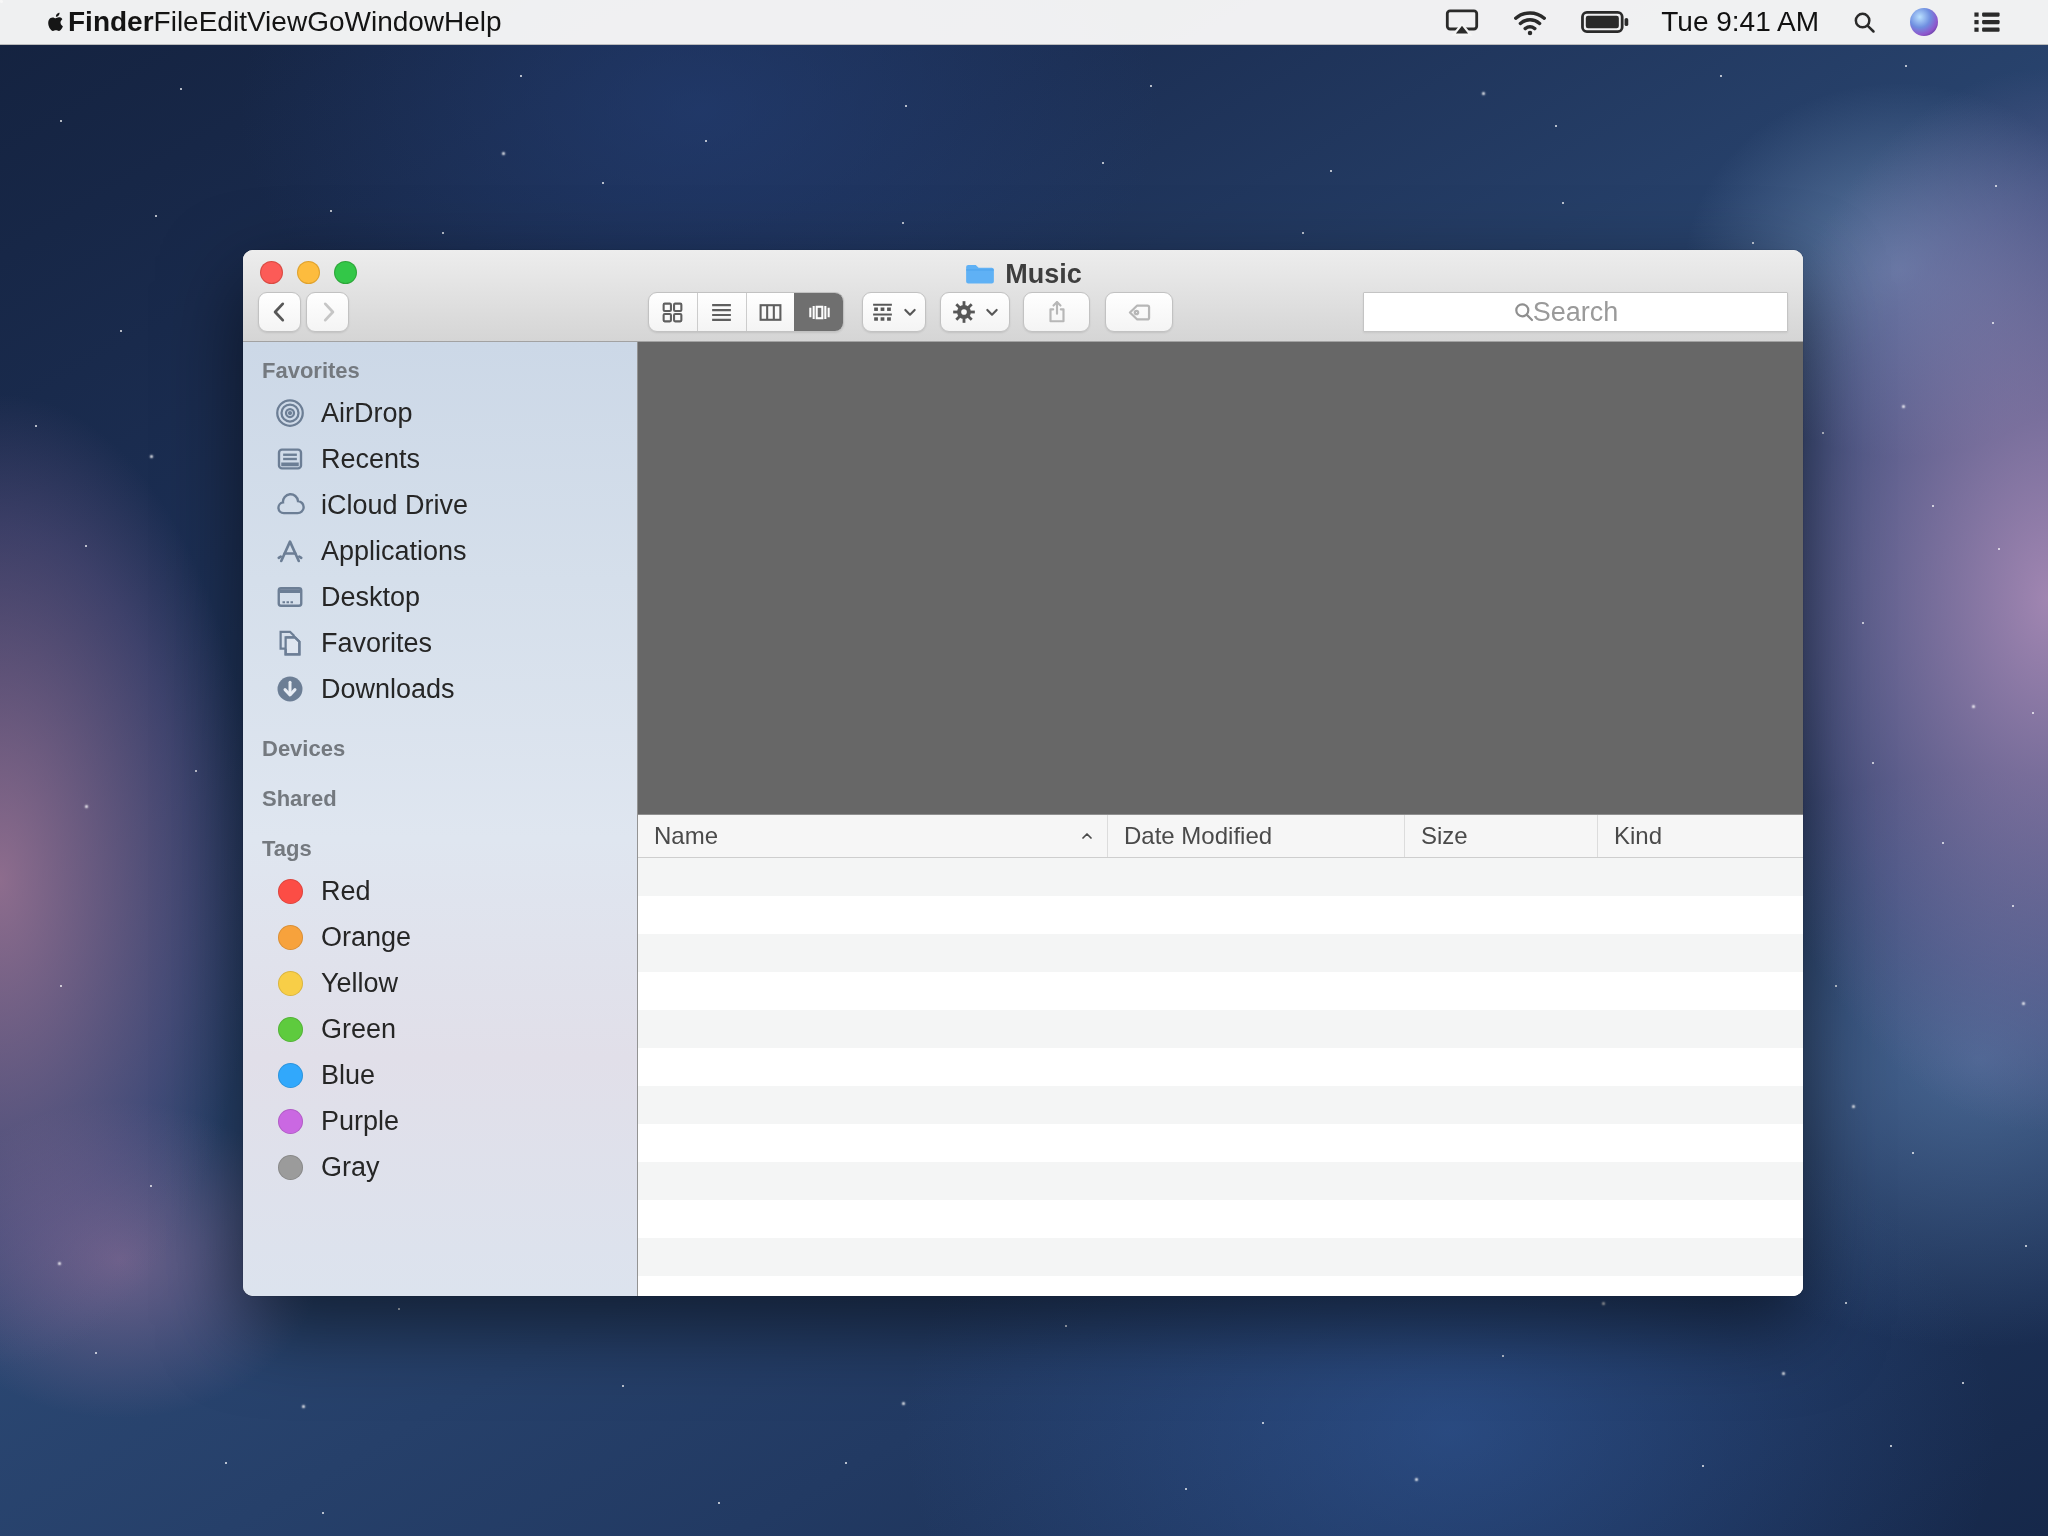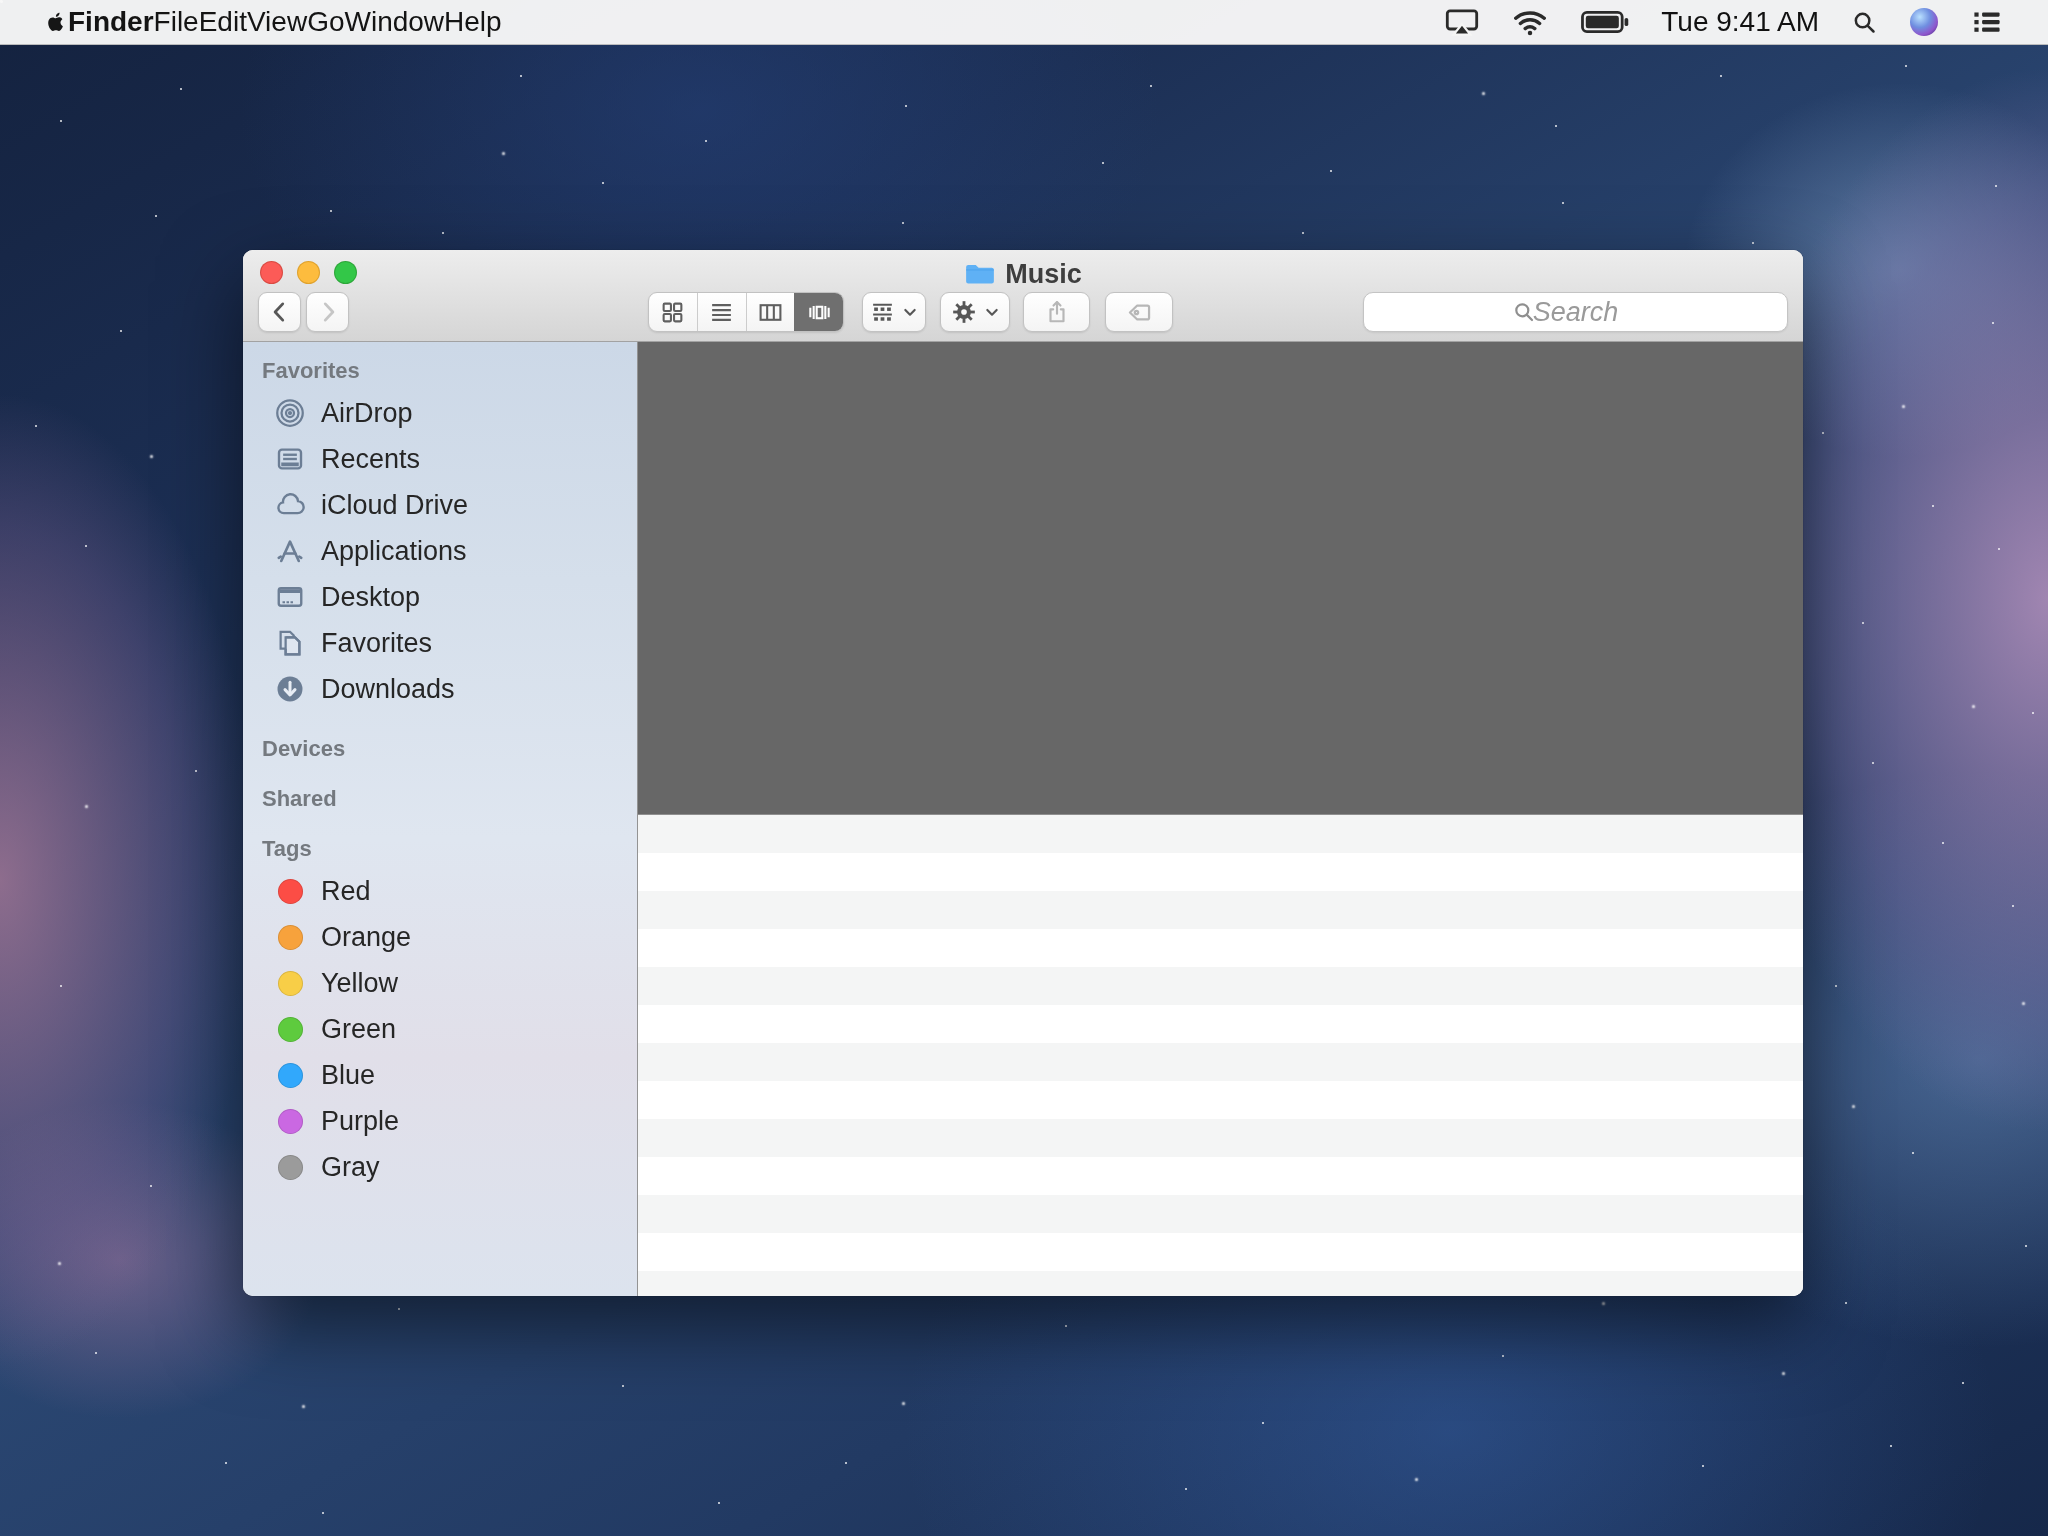--- a/index.html
+++ b/index.html
@@ -65,23 +65,23 @@
     border-radius:9px;background:linear-gradient(#ffffff,#f4f4f4);box-sizing:border-box;display:flex;
     box-shadow:0 1px 2px rgba(0,0,0,.10);overflow:hidden;}
   .seg{flex:1;display:flex;align-items:center;justify-content:center;color:#5f5f5f;border-left:1px solid #cccccc;}
   .seg:first-child{border-left:none;}
   .seg.sel{background:#6f6f6f;color:#fff;border-left-color:#6f6f6f;}
   .btn-arrange{left:619px;width:64px;gap:7px;}
   .btn-action{left:697px;width:70px;gap:7px;}
   .btn-share{left:780px;width:67px;}
   .btn-tag{left:862px;width:68px;}
   .searchfield{position:absolute;top:42px;left:1120px;width:425px;height:40px;box-sizing:border-box;}
-  .searchfield input{width:100%;height:100%;box-sizing:border-box;border:1px solid #c4c4c4;border-radius:10px;
+  .searchfield input{width:100%;height:100%;box-sizing:border-box;border:1px solid #c4c4c4;border-radius:1px;
     background:#fff;font-family:"Liberation Sans",sans-serif;font-size:27px;text-align:center;color:#333;
-    outline:none;box-shadow:0 1px 2px rgba(0,0,0,.08);font-style:italic;}
+    outline:none;box-shadow:0 1px 2px rgba(0,0,0,.08);}
   .searchfield input::placeholder{color:#9a9a9a;}
   .search-mag{position:absolute;left:calc(50% - 64px);top:8px;color:#8f8f8f;pointer-events:none;}
 
   
   .content{position:absolute;top:92px;left:0;right:0;bottom:0;display:flex;}
   .sidebar{width:395px;box-sizing:border-box;border-right:1px solid #939393;
     background:linear-gradient(180deg,#ccd8e7 0%,#d5dfeb 25%,#dfe6f0 52%,#e1dfe9 75%,#dce3ee 100%);}
   .sb-header{margin:24px 0 6px 19px;font-size:22px;font-weight:700;color:#74797f;}
   .sb-header.first{margin-top:16px;}
   .srow{height:46px;display:flex;align-items:center;padding-left:32px;cursor:default;}
@@ -415,17 +415,36 @@
         <span class="sicon">
             <span class="tagdot" style="background: rgb(155, 155, 155);"></span>
           </span>
         <span class="slabel">Gray</span>
       </div>
     </div>
 
     <div class="main">
       <div class="coverflow"></div>
 
+      <div class="listheader">
+        <div class="col col-name">
+          <span>Name</span>
+          <span class="sortcaret">
+            <svg width="16" height="16" viewBox="0 0 20 20" fill="none" stroke="currentColor" stroke-width="2.2" stroke-linecap="round" stroke-linejoin="round">
+                <path d="M5 12.5 L10 7.5 L15 12.5"></path>
+              </svg>
+          </span>
+        </div>
+        <div class="col col-date">
+          <span>Date Modified</span>
+        </div>
+        <div class="col col-size">
+          <span>Size</span>
+        </div>
+        <div class="col col-kind">
+          <span>Kind</span>
+        </div>
+      </div>
 
       <div class="rows"></div>
     </div>
   </div>
 </div>
 
 </body></html>

